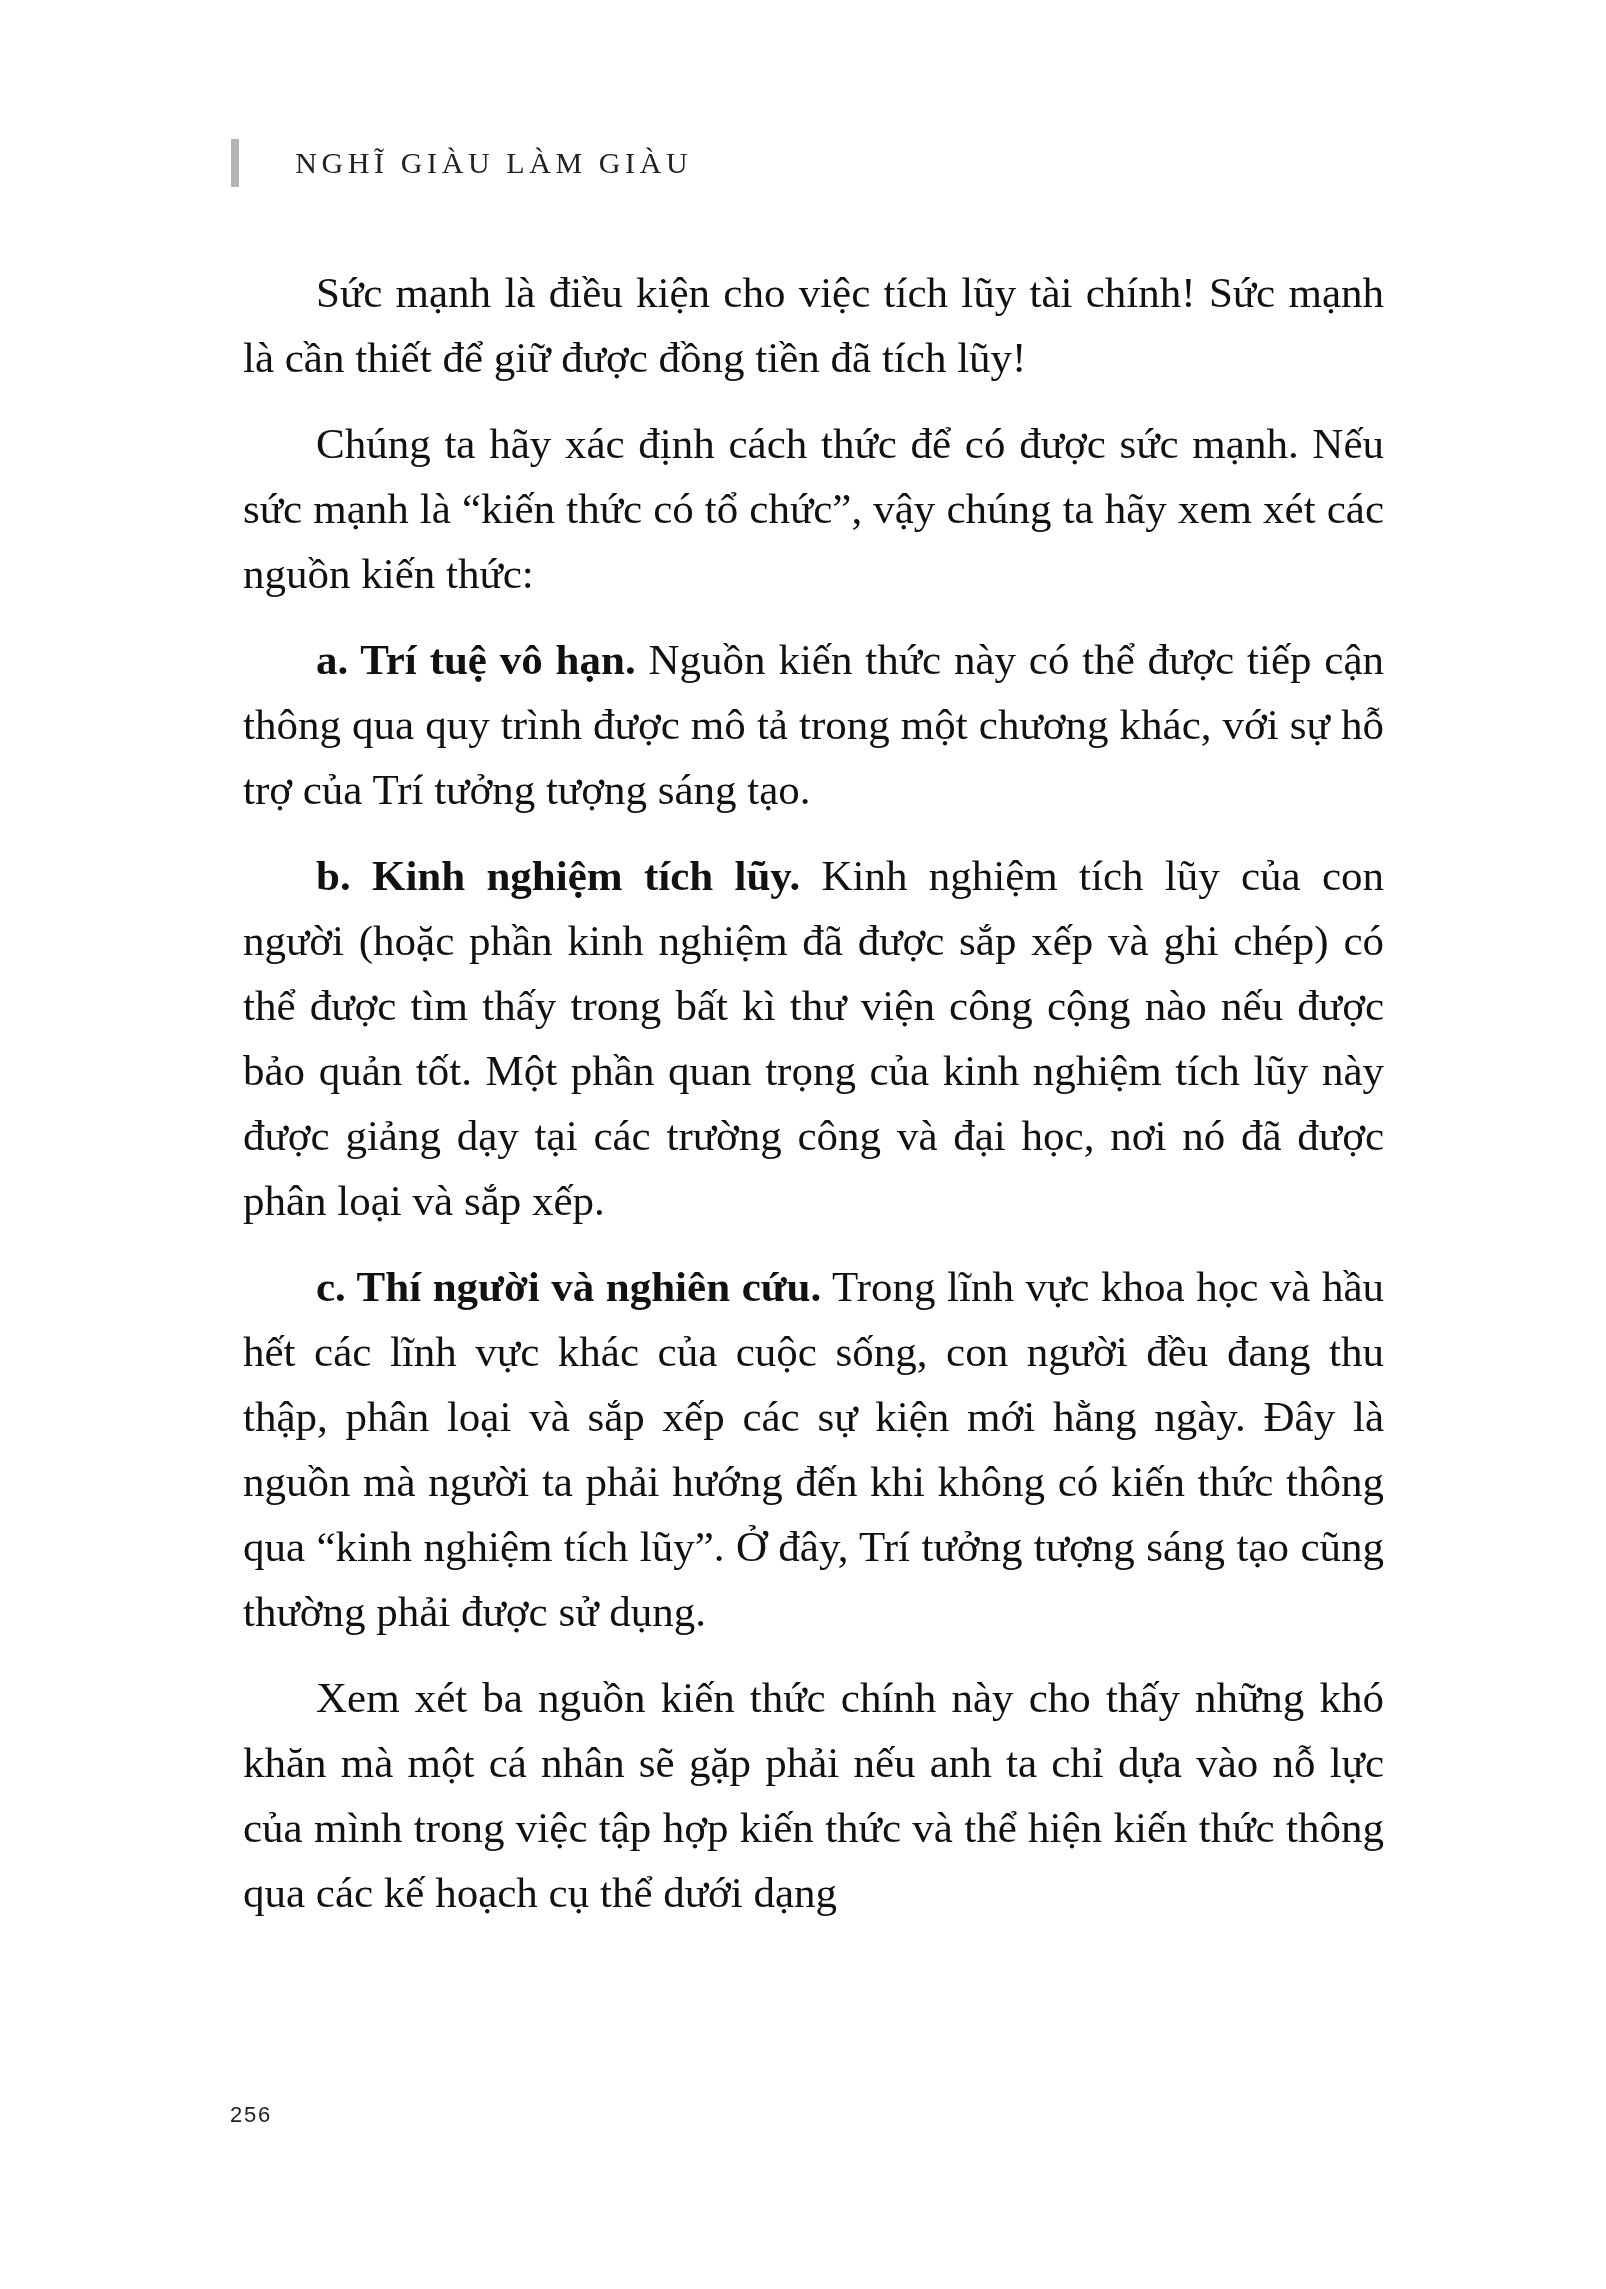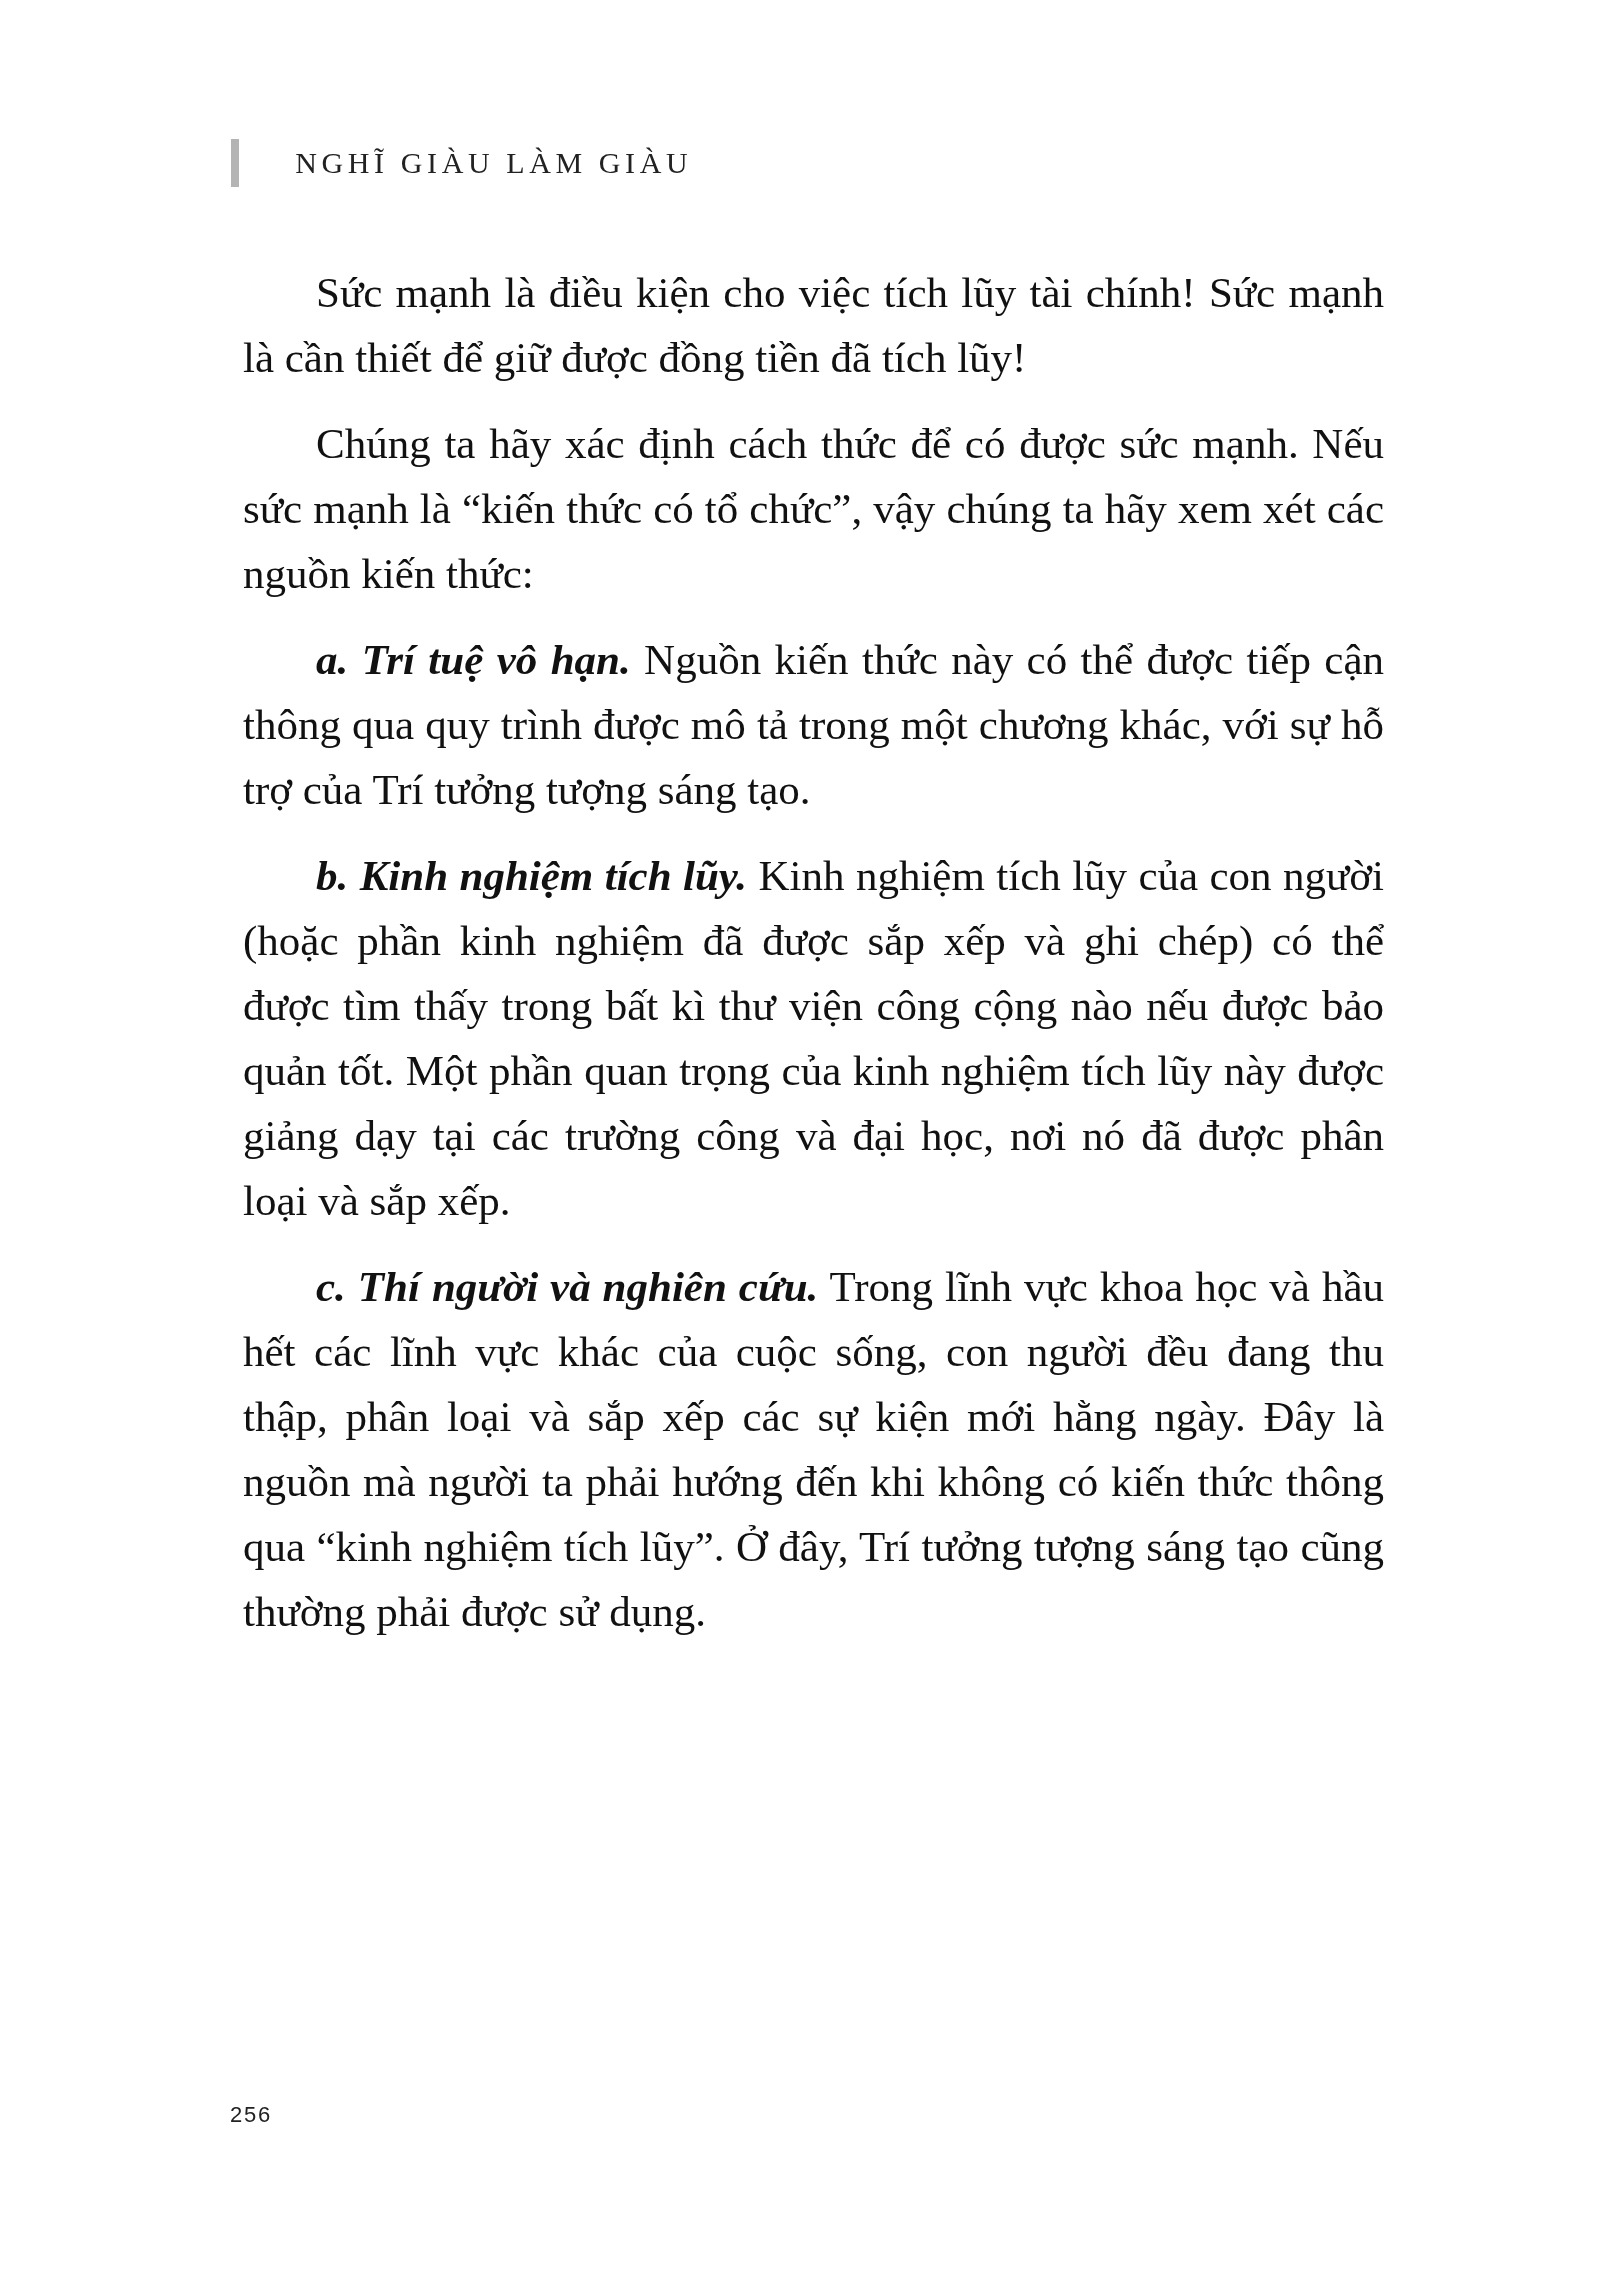--- a/index.html
+++ b/index.html
@@ -54,21 +54,20 @@
     line-height: 65px;
     text-align: justify;
     color: var(--text);
   }
   .body-text p {
     margin: 0 0 21px 0;
     text-indent: 73px;
   }
   .body-text p strong {
     font-weight: bold;
-    font-style: italic;
   }
   .page-number {
     position: absolute;
     left: 230px;
     top: 2102px;
     font-family: "Liberation Sans", sans-serif;
     font-size: 22px;
     font-weight: 400;
     letter-spacing: 1.8px;
     color: var(--header_text);
@@ -83,20 +82,21 @@
     <span class="header-bar"></span>
     <span class="header-title">NGHĨ GIÀU LÀM GIÀU</span>
   </header>
 
   <main class="body-text">
     <p><strong></strong><span>Sức mạnh là điều kiện cho việc tích lũy tài chính! Sức mạnh là cần thiết để giữ được đồng tiền đã tích lũy!</span></p>
     <p><strong></strong><span>Chúng ta hãy xác định cách thức để có được sức mạnh. Nếu sức mạnh là “kiến thức có tổ chức”, vậy chúng ta hãy xem xét các nguồn kiến thức:</span></p>
     <p><strong>a. Trí tuệ vô hạn.</strong><span> Nguồn kiến thức này có thể được tiếp cận thông qua quy trình được mô tả trong một chương khác, với sự hỗ trợ của Trí tưởng tượng sáng tạo.</span></p>
     <p><strong>b. Kinh nghiệm tích lũy.</strong><span> Kinh nghiệm tích lũy của con người (hoặc phần kinh nghiệm đã được sắp xếp và ghi chép) có thể được tìm thấy trong bất kì thư viện công cộng nào nếu được bảo quản tốt. Một phần quan trọng của kinh nghiệm tích lũy này được giảng dạy tại các trường công và đại học, nơi nó đã được phân loại và sắp xếp.</span></p>
     <p><strong>c. Thí người và nghiên cứu.</strong><span> Trong lĩnh vực khoa học và hầu hết các lĩnh vực khác của cuộc sống, con người đều đang thu thập, phân loại và sắp xếp các sự kiện mới hằng ngày. Đây là nguồn mà người ta phải hướng đến khi không có kiến thức thông qua “kinh nghiệm tích lũy”. Ở đây, Trí tưởng tượng sáng tạo cũng thường phải được sử dụng.</span></p>
+    <p><strong></strong><span>Xem xét ba nguồn kiến thức chính này cho thấy những khó khăn mà một cá nhân sẽ gặp phải nếu anh ta chỉ dựa vào nỗ lực của mình trong việc tập hợp kiến thức và thể hiện kiến thức thông qua các kế hoạch cụ thể dưới dạng</span></p>
   </main>
 
   <footer>
     <span class="page-number">256</span>
   </footer>
 
 </div>
 
 
 </body></html>

